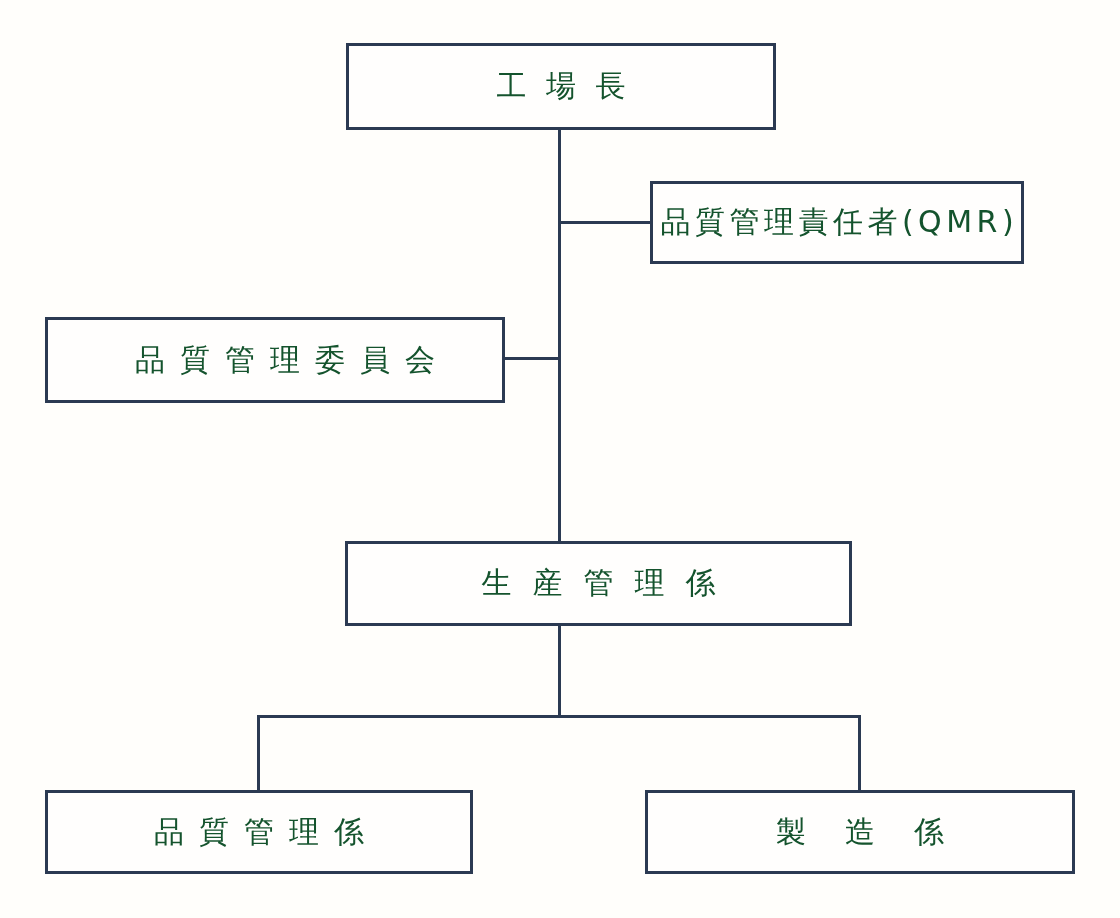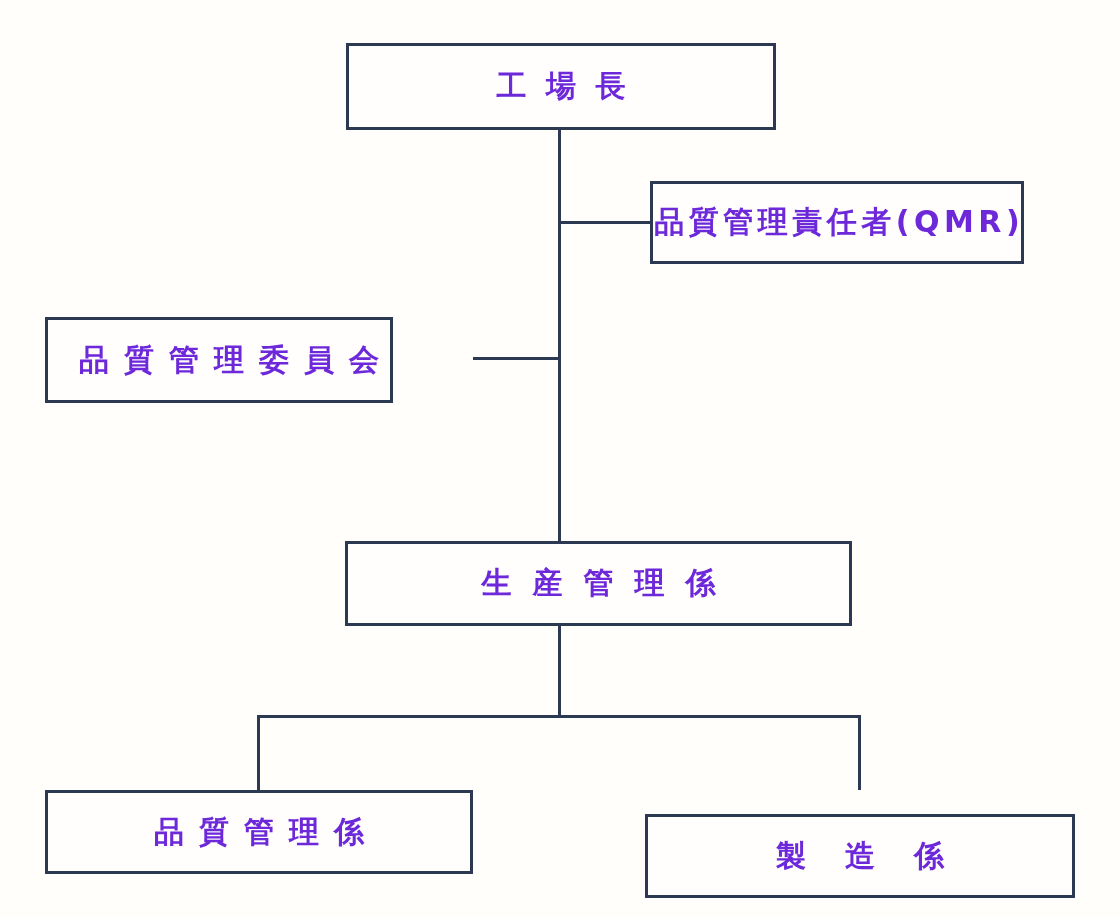--- a/index.html
+++ b/index.html
@@ -19,33 +19,33 @@
   .node {
     position: absolute;
     box-sizing: border-box;
     border: 3px solid #2b3a52;
     background: #fffefd;
     display: flex;
     align-items: center;
     justify-content: center;
   }
   .node .label {
-    color: #6d28d9;
+    color: #14532d;
     font-size: 30px;
-    font-weight: 700;
+    font-weight: 400;
     letter-spacing: var(--ls, 0.1em);
     margin-right: calc(var(--ls, 0.1em) * -1); 
     white-space: nowrap;
   }
   .node-factory-manager   { left: 346px; top: 43px;  width: 430px; height: 87px; --ls: 0.65em; }
   .node-qmr               { left: 650px; top: 181px; width: 374px; height: 83px; --ls: 0.15em; }
-  .node-quality-committee { left: 45px;  top: 317px; width: 348px; height: 86px; padding-left: 20px; --ls: 0.5em; }
+  .node-quality-committee { left: 45px;  top: 317px; width: 460px; height: 86px; padding-left: 20px; --ls: 0.5em; }
   .node-production-control{ left: 345px; top: 541px; width: 507px; height: 85px; --ls: 0.7em; }
   .node-quality-control   { left: 45px;  top: 790px; width: 428px; height: 84px; --ls: 0.5em; }
-  .node-manufacturing     { left: 645px; top: 790px; width: 430px; height: 84px; margin-top: 24px; --ls: 1.3em; }
+  .node-manufacturing     { left: 645px; top: 790px; width: 430px; height: 84px; --ls: 1.3em; }
 
   
   .line {
     position: absolute;
     background: #2b3a52;
   }
   .line-main-vertical      { left: 558px; top: 130px; width: 3px;   height: 411px; }
   .line-qmr-horizontal     { left: 560px; top: 221px; width: 90px;  height: 3px; }
   .line-committee-horizontal{ left: 473px; top: 357px; width: 87px;  height: 3px; }
   .line-production-drop    { left: 558px; top: 626px; width: 3px;   height: 92px; }

